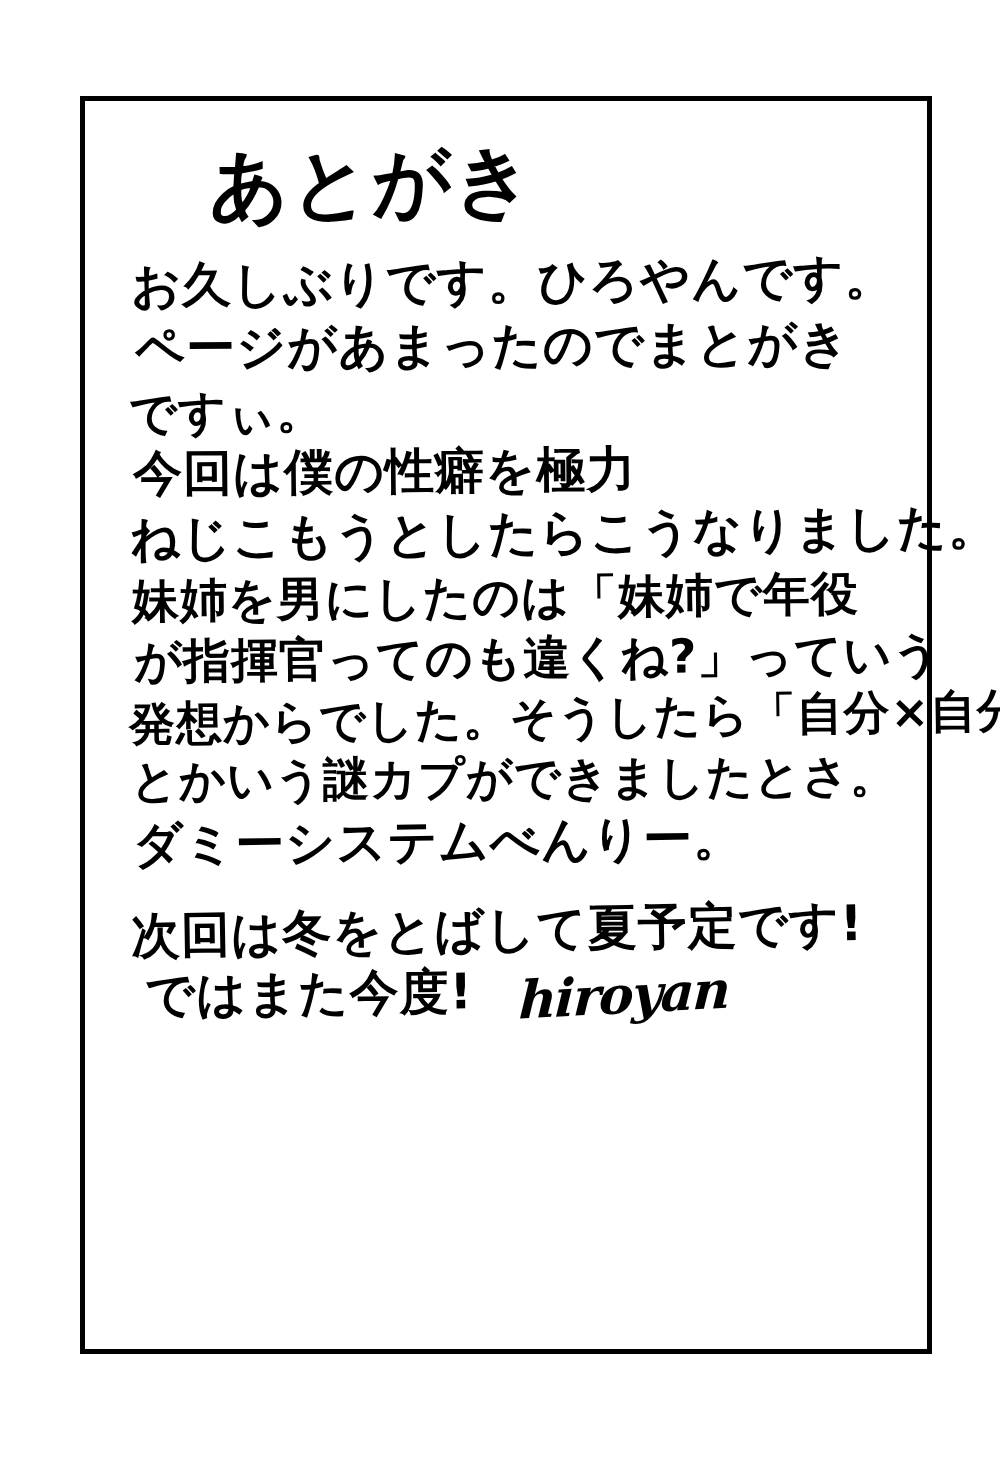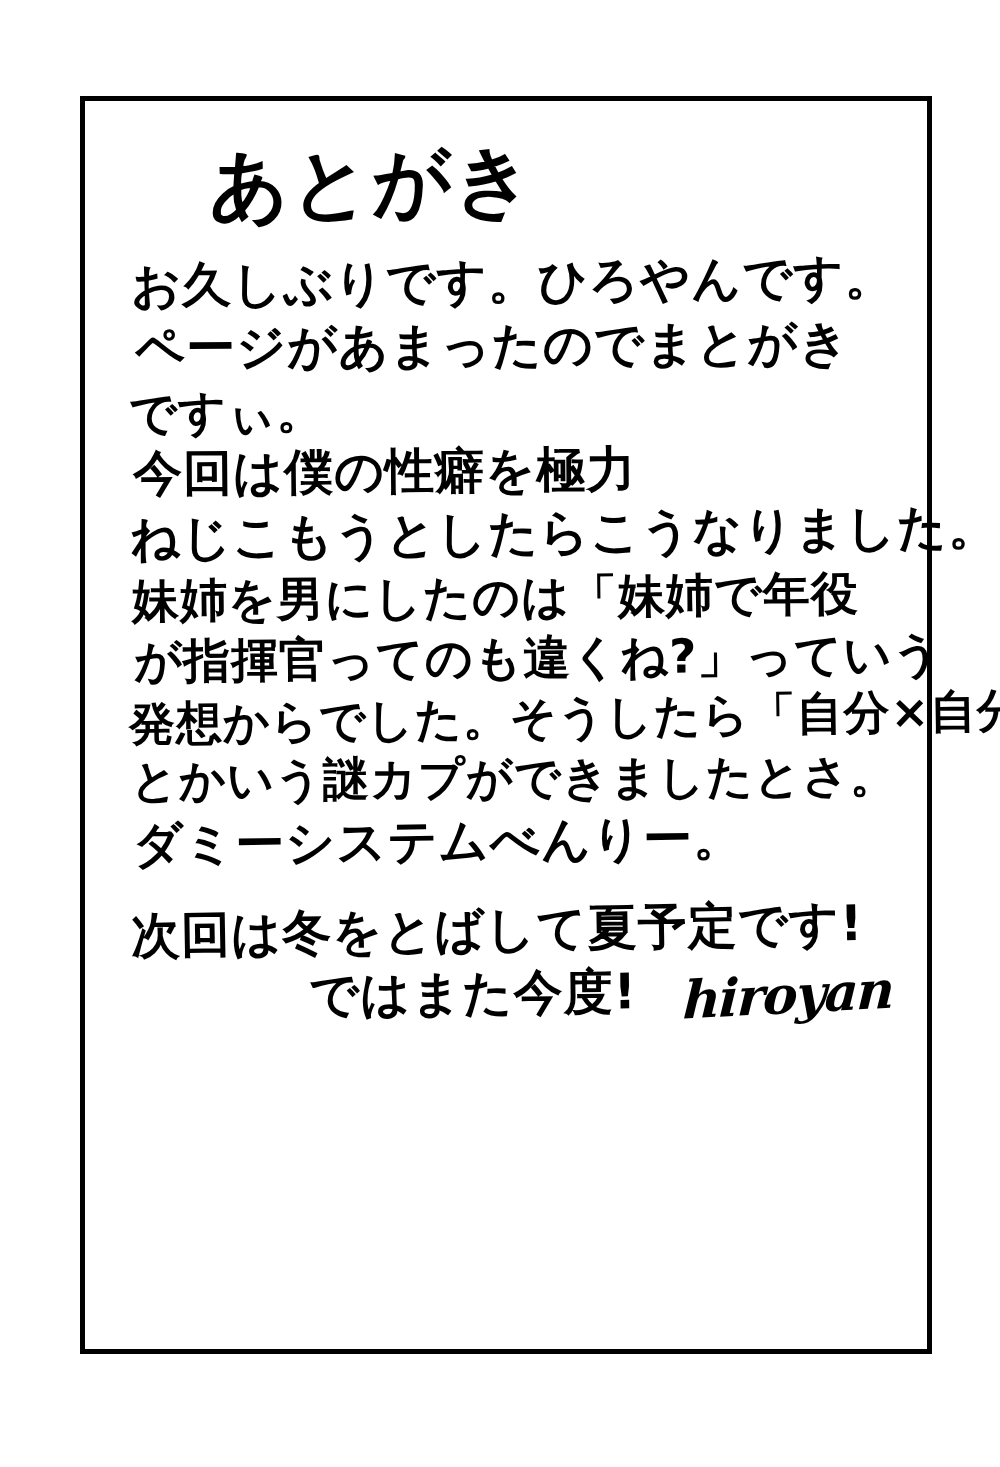--- a/index.html
+++ b/index.html
@@ -74,23 +74,23 @@
   .line.l8  { transform: rotate(-0.9deg); margin-left: 4px; font-size: 46px;}
   .line.l9  { transform: rotate(-0.4deg); margin-left: 6px; font-size: 46px;}
   .line.l10 { transform: rotate(-0.7deg); margin-left: 8px; }
   .gap {
     height: 26px;
   }
   .line.l11 { transform: rotate(-1.0deg); margin-left: 6px; }
   .signature-row {
     display: flex;
     align-items: flex-end;
-    justify-content: flex-end;
+    justify-content: flex-start;
     white-space: nowrap;
-    margin-left: 6px;
+    margin-left: 20px;
   }
   .line.l12 {
     transform: rotate(-0.6deg);
     margin-bottom: 0;
   }
   .signature {
     font-family: "DejaVu Serif", serif;
     font-style: italic;
     font-weight: 700;
     font-size: 52px;

